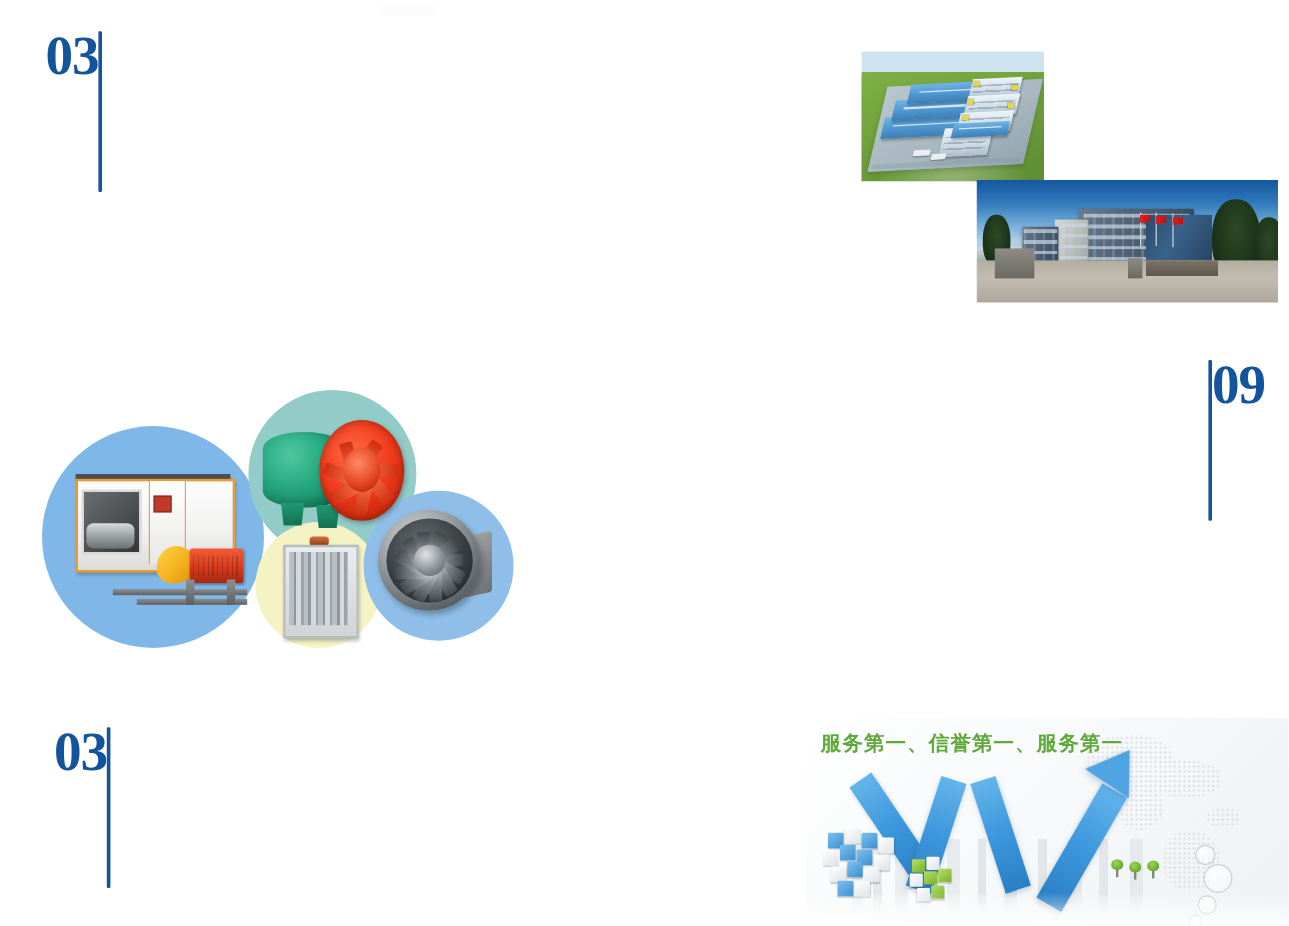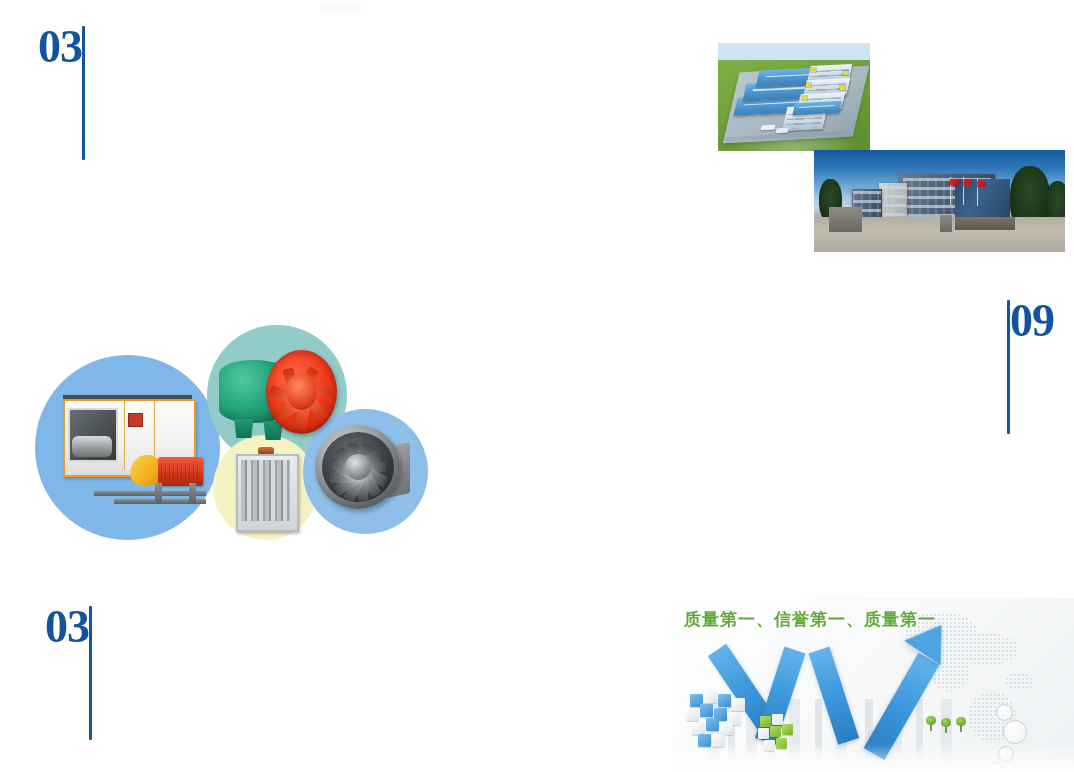--- a/index.html
+++ b/index.html
@@ -564,21 +564,21 @@
   <div class="marker num-right" style="left:45px; top:606px;">
     <div class="num">03</div>
     <div class="rule" style="height:134px;"></div>
   </div>
 
   <div class="banner" style="left:672px; top:598px; width:402px; height:174px;">
 
     <div class="banner-map"></div>
     <div class="banner-skyline"></div>
 
-    <div class="banner-text" style="left:12px; top:10px;">质量第一、信誉第一、质量第一</div>
+    <div class="banner-text" style="left:12px; top:10px;">服务第一、信誉第一、服务第一</div>
 
     <div class="arrow-seg" style="left:34px; top:52px; width:22px; height:96px; transform:rotate(-34deg); transform-origin:50% 0;"></div>
     <div class="arrow-seg" style="left:112px; top:52px; width:22px; height:96px; transform:rotate(18deg); transform-origin:50% 0;"></div>
     <div class="arrow-seg" style="left:136px; top:52px; width:22px; height:96px; transform:rotate(-18deg); transform-origin:50% 0;"></div>
     <div class="arrow-seg" style="left:190px; top:46px; width:24px; height:110px; transform:rotate(30deg); transform-origin:50% 100%;"></div>
     <div class="arrow-head" style="left:238px; top:24px; transform:rotate(34deg);"></div>
 
     <div class="cube-block cube-b" style="left:18px; top:96px;  width:13px; height:13px;"></div>
     <div class="cube-block cube-w" style="left:32px; top:92px;  width:13px; height:13px;"></div>
     <div class="cube-block cube-b" style="left:46px; top:96px;  width:13px; height:13px;"></div>

